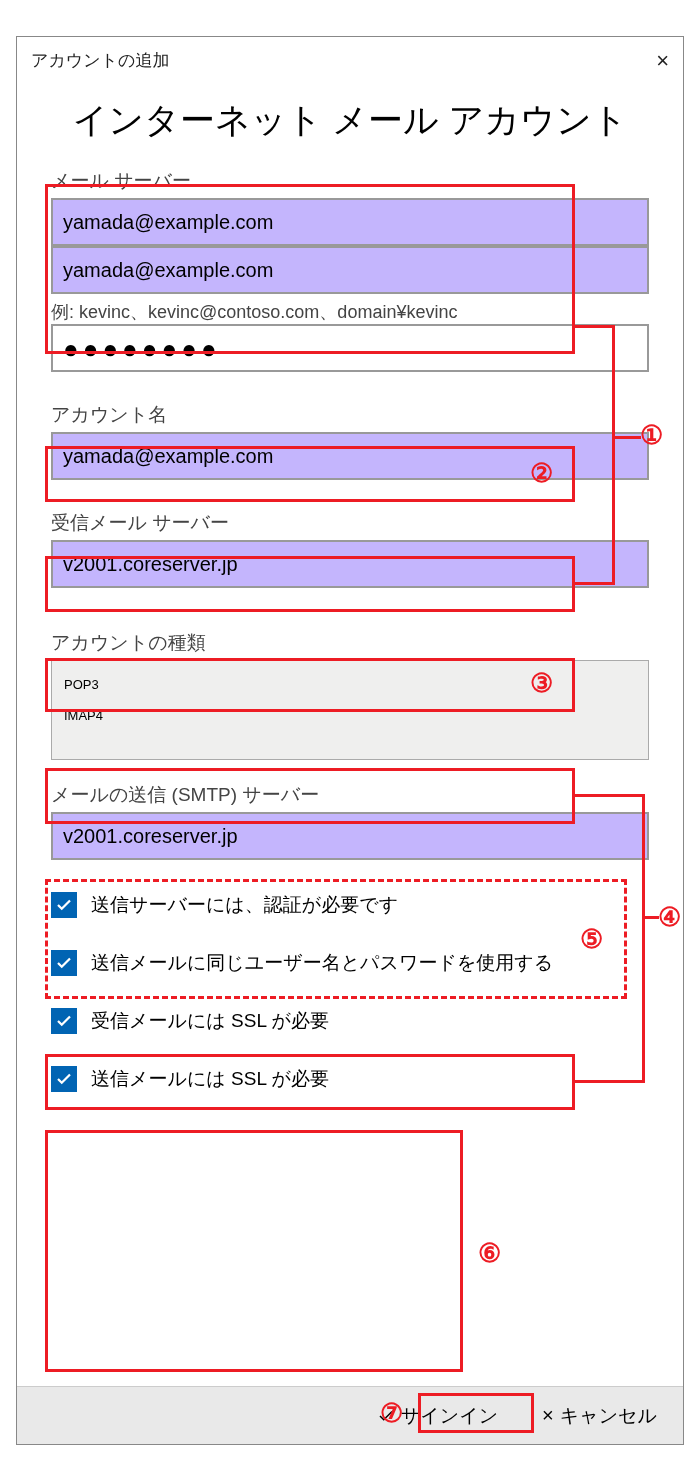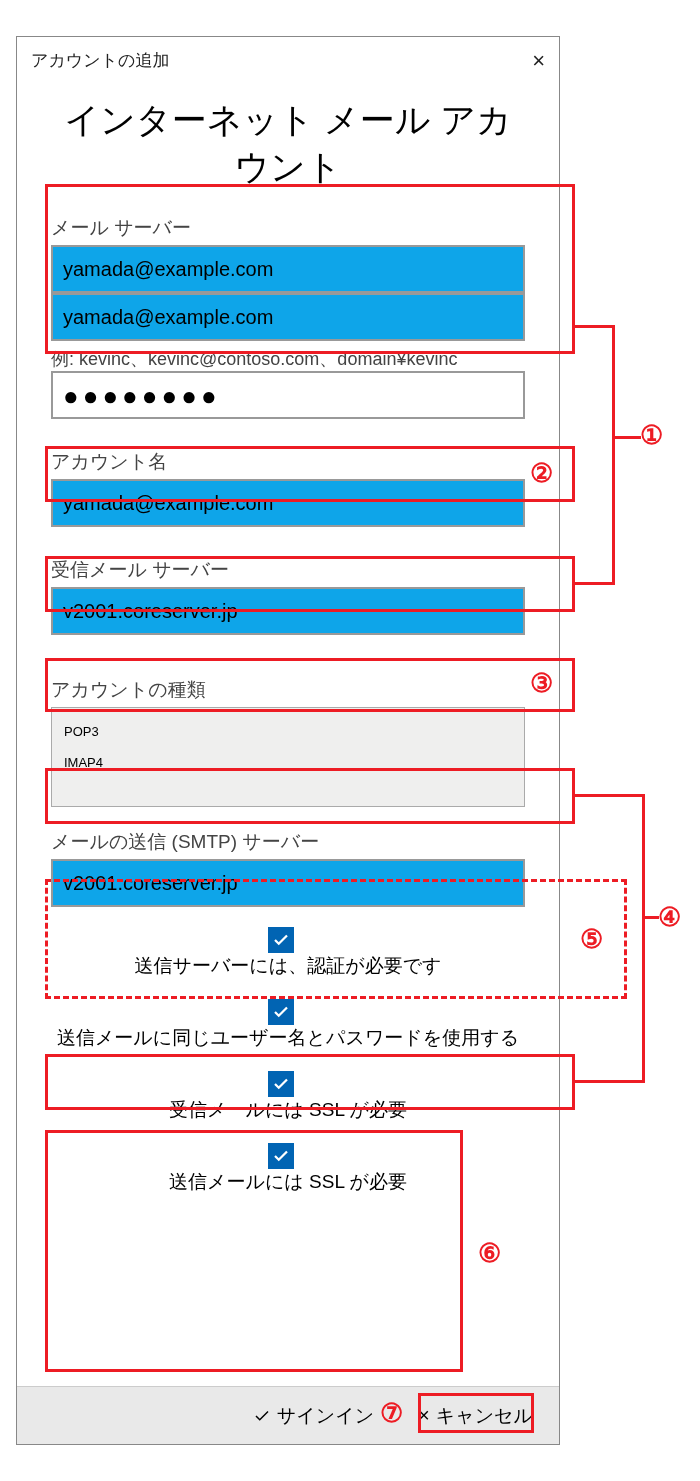--- a/index.html
+++ b/index.html
@@ -9,21 +9,21 @@
     font-size: 19px;
     color: #000;
     width: 700px;
     height: 1481px;
     background: #fff;
     position: relative;
   }
   .outer-border {
     position: absolute;
     left: 16px; top: 36px;
-    width: 544px; height: 1409px;
+    width: 668px; height: 1409px;
     border: 1px solid #888;
     background: #fff;
     text-decoration: underline;
   }
   .dlg-header {
     position: absolute;
     top: 12px;
     left: 14px;
     right: 14px;
     font-size: 17px;
@@ -57,21 +57,21 @@
     margin-bottom: 4px;
     margin-top: 18px;
   }
   .text-input {
     width: 100%;
     height: 48px;
     border: 2px solid #999;
     padding: 0 10px;
     font-size: 20px;
     font-family: inherit;
-    background: #0ea5e9;
+    background: #c4b5fd;
   }
   .hint {
     font-size: 18px;
     color: #444;
     margin-top: 6px;
   }
   .pw-dots {
     width: 100%;
     height: 48px;
     border: 2px solid #999;
@@ -88,22 +88,21 @@
     padding: 8px 12px;
     min-height: 100px;
   }
   .select-opt {
     font-size: 13px;
     padding: 8px 0;
   }
   .check-row {
     display:flex;
     align-items:center;
-    margin: 20px 0;
-    flex-direction: column;
+    margin: 32px 0;
   }
   .checkbox {
     width: 26px;
     height: 26px;
     background: #0164b3;
     display:inline-flex;
     align-items:center;
     justify-content:center;
     margin-right: 14px;
     flex-shrink:0;

